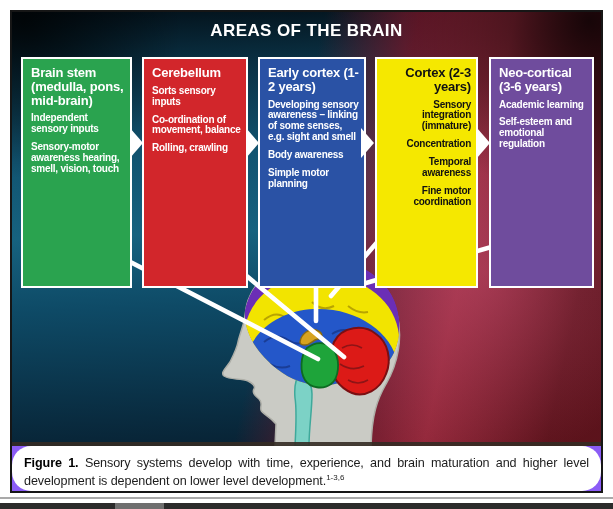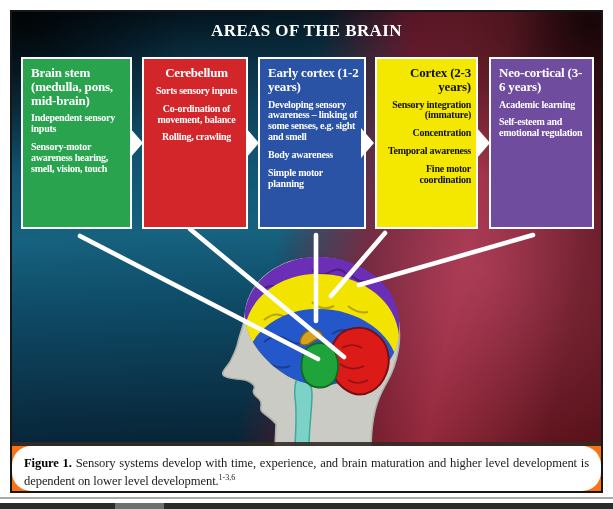--- a/index.html
+++ b/index.html
@@ -1,35 +1,35 @@
 <!DOCTYPE html>
 <html><head>
 <meta charset="utf-8">
 <style>
   html,body{margin:0;padding:0;}
   .page{position:relative;width:613px;height:509px;background:#ffffff;overflow:hidden;
         font-family:"Liberation Sans",sans-serif;}
-  .frame{position:absolute;left:10px;top:10px;width:589px;height:479px;border:2px solid #161616;background:#f97316;font-family:Liberation Serif, serif;}
+  .frame{position:absolute;left:10px;top:10px;width:589px;height:479px;border:2px solid #161616;background:#8b5cf6;}
   .photo{position:absolute;left:0;top:0;width:589px;height:434px;overflow:hidden;
     background-image:
       radial-gradient(circle at 2% 2%, rgba(0,0,0,0.75), rgba(0,0,0,0) 22%),
       radial-gradient(circle at 98% 2%, rgba(0,0,0,0.8), rgba(0,0,0,0) 26%),
       radial-gradient(circle at 80% 60%, rgba(214,88,126,0.40), rgba(214,88,126,0) 36%),
       linear-gradient(102deg, rgba(0,0,0,0) 46%, rgba(118,22,40,0.82) 60%, rgba(158,40,58,0.92) 74%, rgba(96,18,26,0.95) 92%),
       linear-gradient(178deg, #03111a 0%, #0a3144 13%, #115471 33%, #16627f 50%, #0e4a66 66%, #071f30 100%);
   }
   .photo::after{content:"";position:absolute;left:0;bottom:0;width:100%;height:4px;background:#342b24;opacity:.9;}
   .photo-title{position:absolute;top:9px;left:0;width:100%;text-align:center;color:#ffffff;
       font-size:17px;font-weight:bold;letter-spacing:.4px;}
-  .ibox{position:absolute;top:45px;height:172px;border:2px solid #ffffff;box-sizing:border-box;
+  .ibox{position:absolute;top:45px;height:231px;border:2px solid #ffffff;box-sizing:border-box;
       padding:7px 5px 0 8px;color:#fff;}
   .ibox h3{margin:0 0 6px 0;font-size:13px;line-height:1.06;letter-spacing:-.2px;}
   .ibox p{margin:0 0 7px 0;font-size:10px;font-weight:bold;line-height:1.09;letter-spacing:-.25px;}
   .b0{left:9px;width:111px;}
-  .b1{left:130px;width:106px;text-align:center;}
+  .b1{left:130px;width:106px;}
   .b2{left:246px;width:108px;}
   .b3{left:363px;width:103px;text-align:right;}
   .b4{left:477px;width:105px;}
   .dark-text{color:#111;}
   .arrow{position:absolute;top:116px;width:0;height:0;border-top:15px solid transparent;
       border-bottom:15px solid transparent;border-left:13px solid #ffffff;}
   .a0{left:118px;} .a1{left:234px;} .a2{left:349px;} .a3{left:465px;}
   .scene{position:absolute;left:0;top:0;width:589px;height:434px;}
   .caption{position:absolute;left:0;top:434px;width:589px;height:45px;background:#fff;
       box-sizing:border-box;padding:8px 12px 0 12px;border-radius:19px;}

